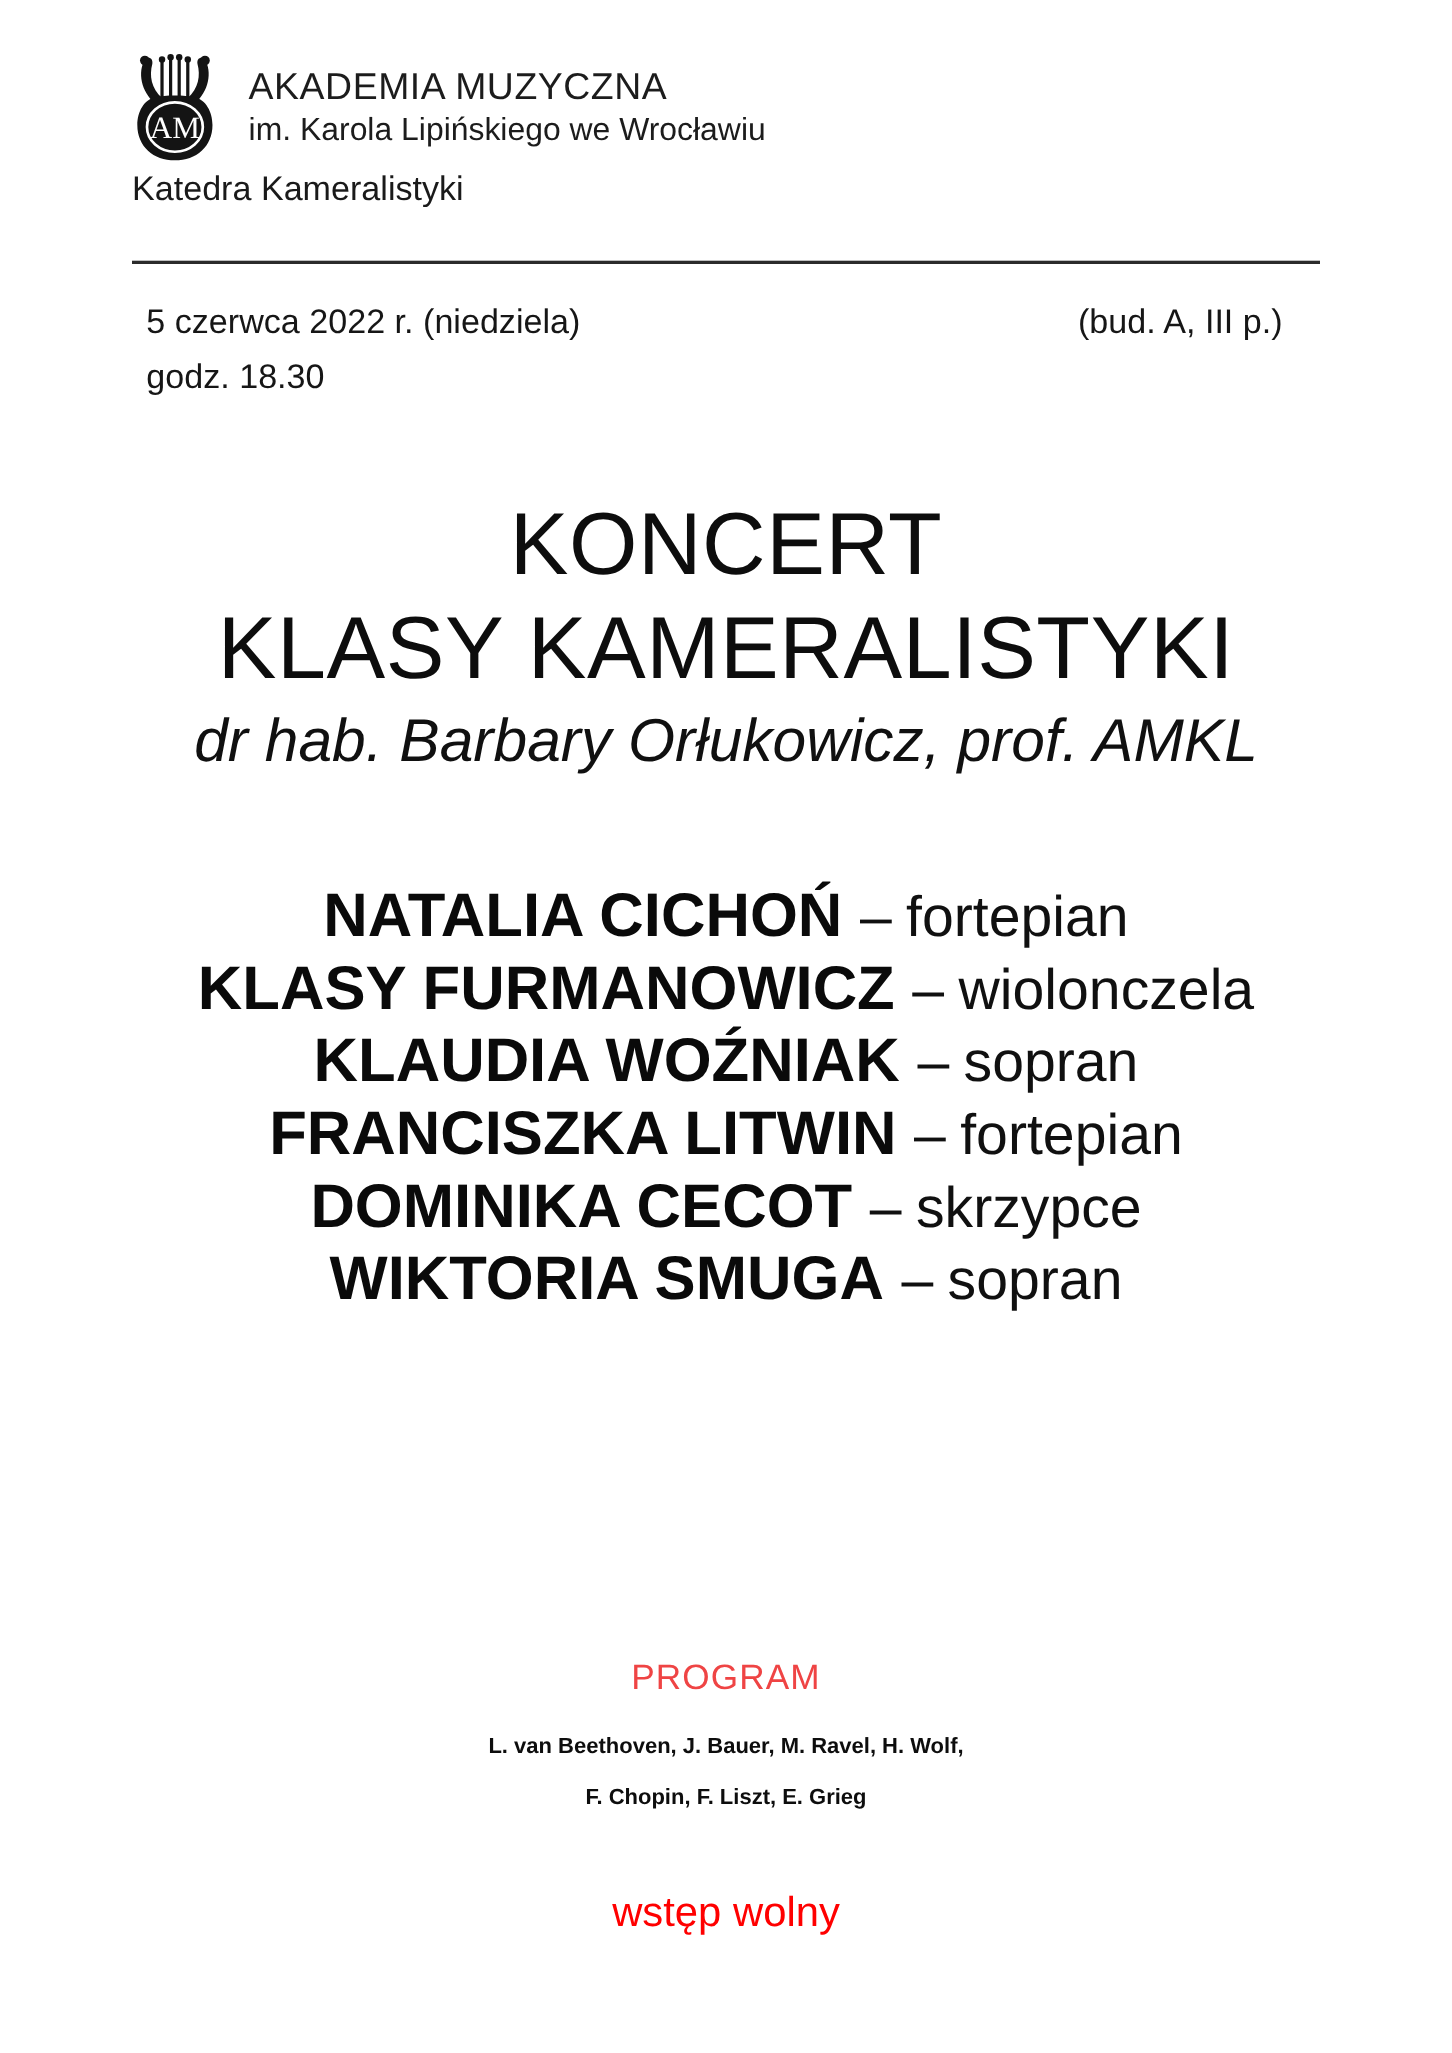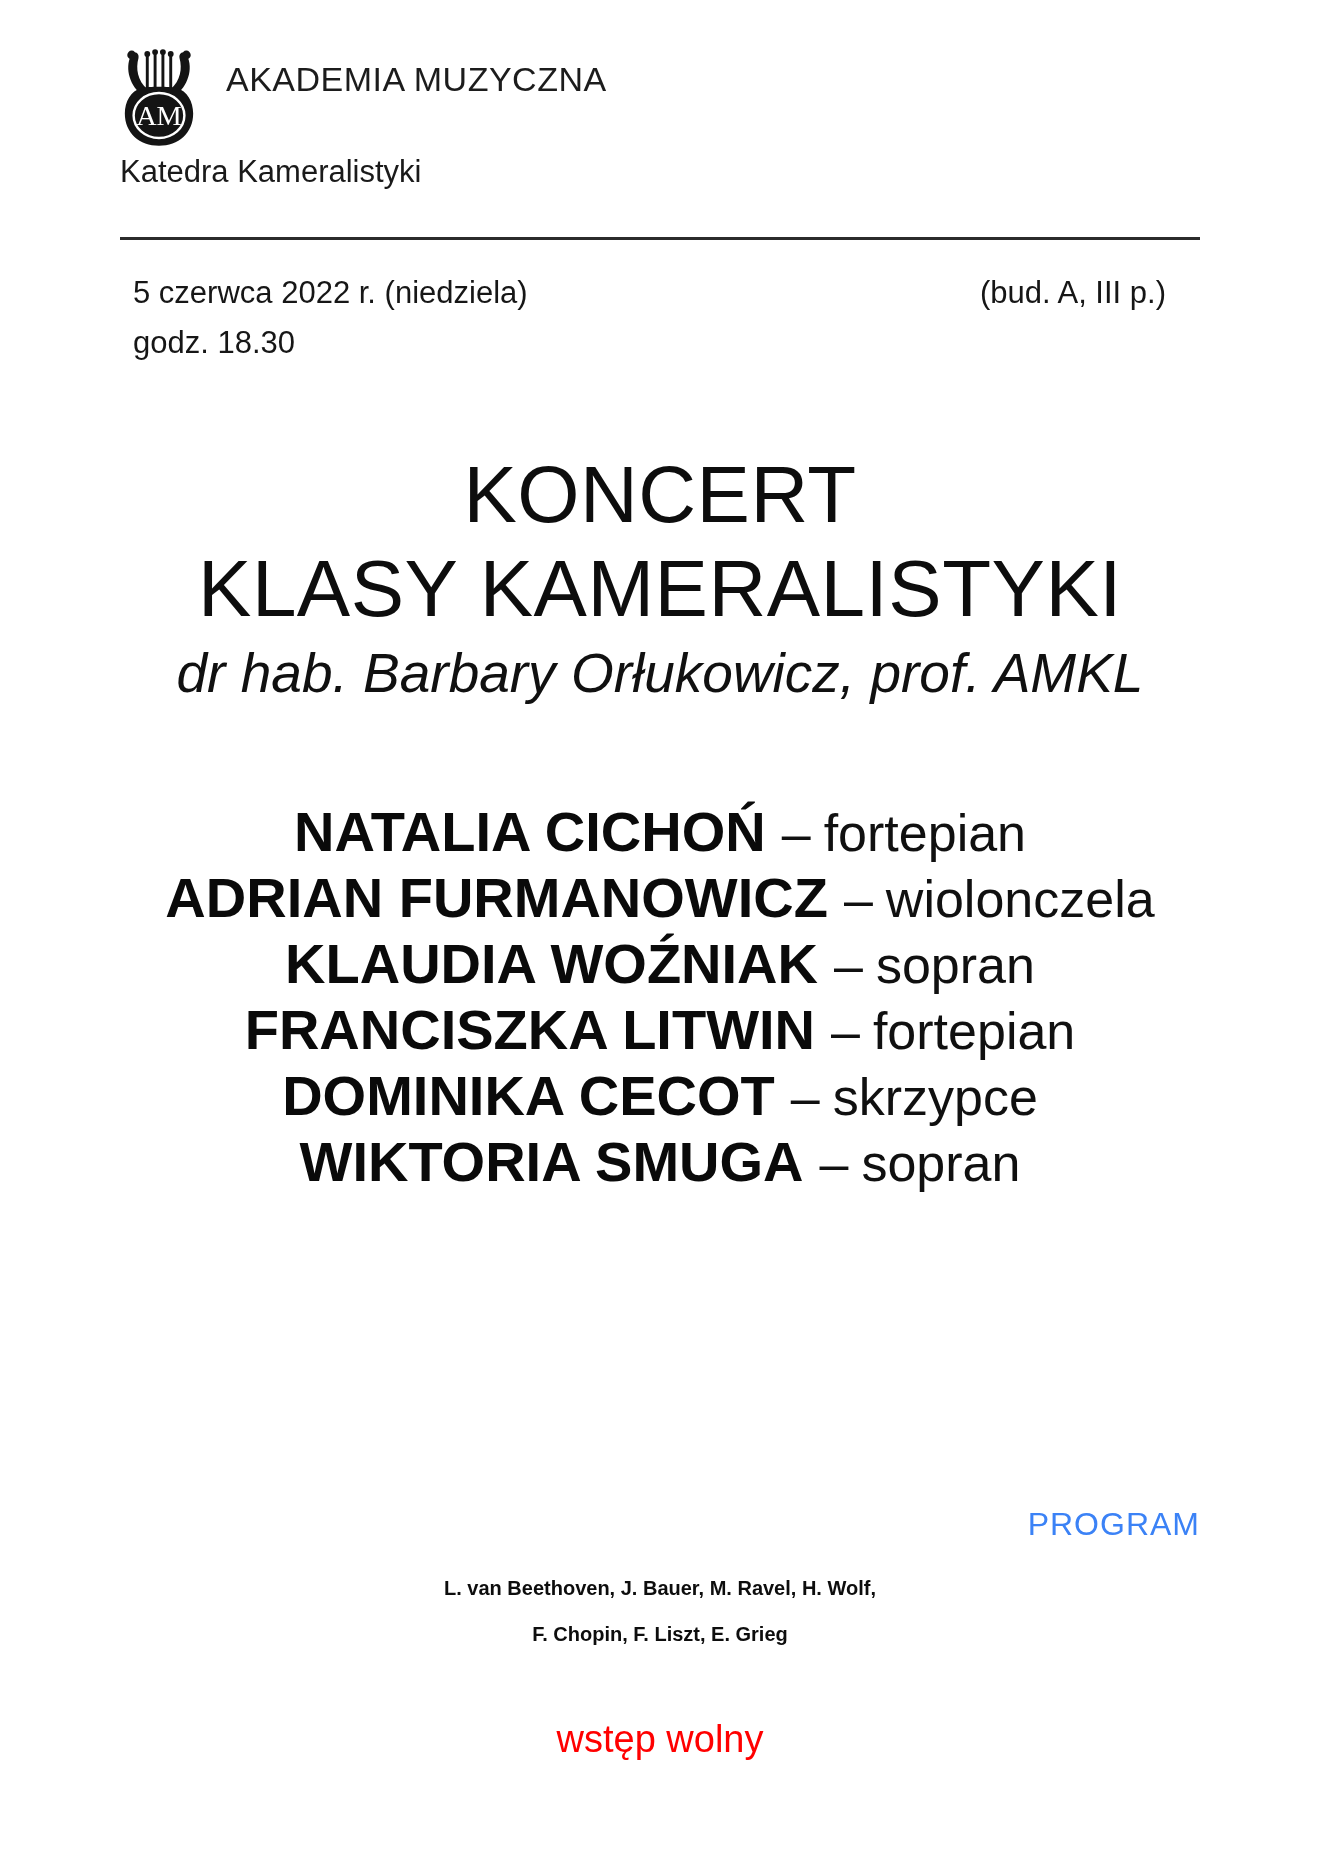--- a/index.html
+++ b/index.html
@@ -101,25 +101,25 @@
     color: #101010;
   }
   .p-instr {
     font-size: 52px;
     font-weight: 400;
     color: #101010;
   }
 
   .program-heading {
     margin-top: 310px;
-    text-align: right;
+    text-align: center;
     font-size: 32px;
     line-height: 38px;
     letter-spacing: 1px;
-    color: #3b82f6;
+    color: #ef4444;
   }
   .composers {
     margin-top: 22px;
     text-align: center;
     font-size: 20px;
     font-weight: 700;
     line-height: 46px;
     color: #0d0d0d;
   }
   .admission {
@@ -151,20 +151,21 @@
       <path fill="#141414" d="M26,52 C12,42 7,24 13,11 C15,5.5 22,6.5 21,13 C18,24 20,36 30,45 Z"></path>
       <path fill="#141414" d="M58,52 C72,42 77,24 71,11 C69,5.5 62,6.5 63,13 C66,24 64,36 54,45 Z"></path>
       <circle cx="14" cy="10" r="4.5" fill="#141414"></circle>
       <circle cx="70" cy="10" r="4.5" fill="#141414"></circle>
       <path fill="#141414" d="M24,44 C13,46.5 7,58 7,70 C7,90 22,103 42,103 C62,103 77,90 77,70 C77,58 71,46.5 60,44 C52,42 32,42 24,44 Z"></path>
       <ellipse cx="42" cy="72" rx="26" ry="23" fill="none" stroke="#ffffff" stroke-width="2.5"></ellipse>
       <text x="42" y="82" fill="#ffffff" font-family="Liberation Serif, serif" font-size="29" text-anchor="middle">AM</text>
     </svg>
     <div class="inst-block">
       <div class="inst-name">AKADEMIA MUZYCZNA</div>
+      <div class="inst-sub">im. Karola Lipińskiego we Wrocławiu</div>
     </div>
   </div>
 
   <div class="content">
     <div class="department">Katedra Kameralistyki</div>
 
     <div class="rule"></div>
 
     <div class="info-row">
       <div class="info-left">
@@ -182,21 +183,21 @@
       <div class="title-sub">dr hab. Barbary Orłukowicz, prof. AMKL</div>
     </div>
 
     <div class="performers">
       <div class="performer">
         <span class="p-name">NATALIA CICHOŃ</span>
         <span class="p-sep">–</span>
         <span class="p-instr">fortepian</span>
       </div>
       <div class="performer">
-        <span class="p-name">ADRIAN FURMANOWICZ</span>
+        <span class="p-name">KLASY FURMANOWICZ</span>
         <span class="p-sep">–</span>
         <span class="p-instr">wiolonczela</span>
       </div>
       <div class="performer">
         <span class="p-name">KLAUDIA WOŹNIAK</span>
         <span class="p-sep">–</span>
         <span class="p-instr">sopran</span>
       </div>
       <div class="performer">
         <span class="p-name">FRANCISZKA LITWIN</span>

